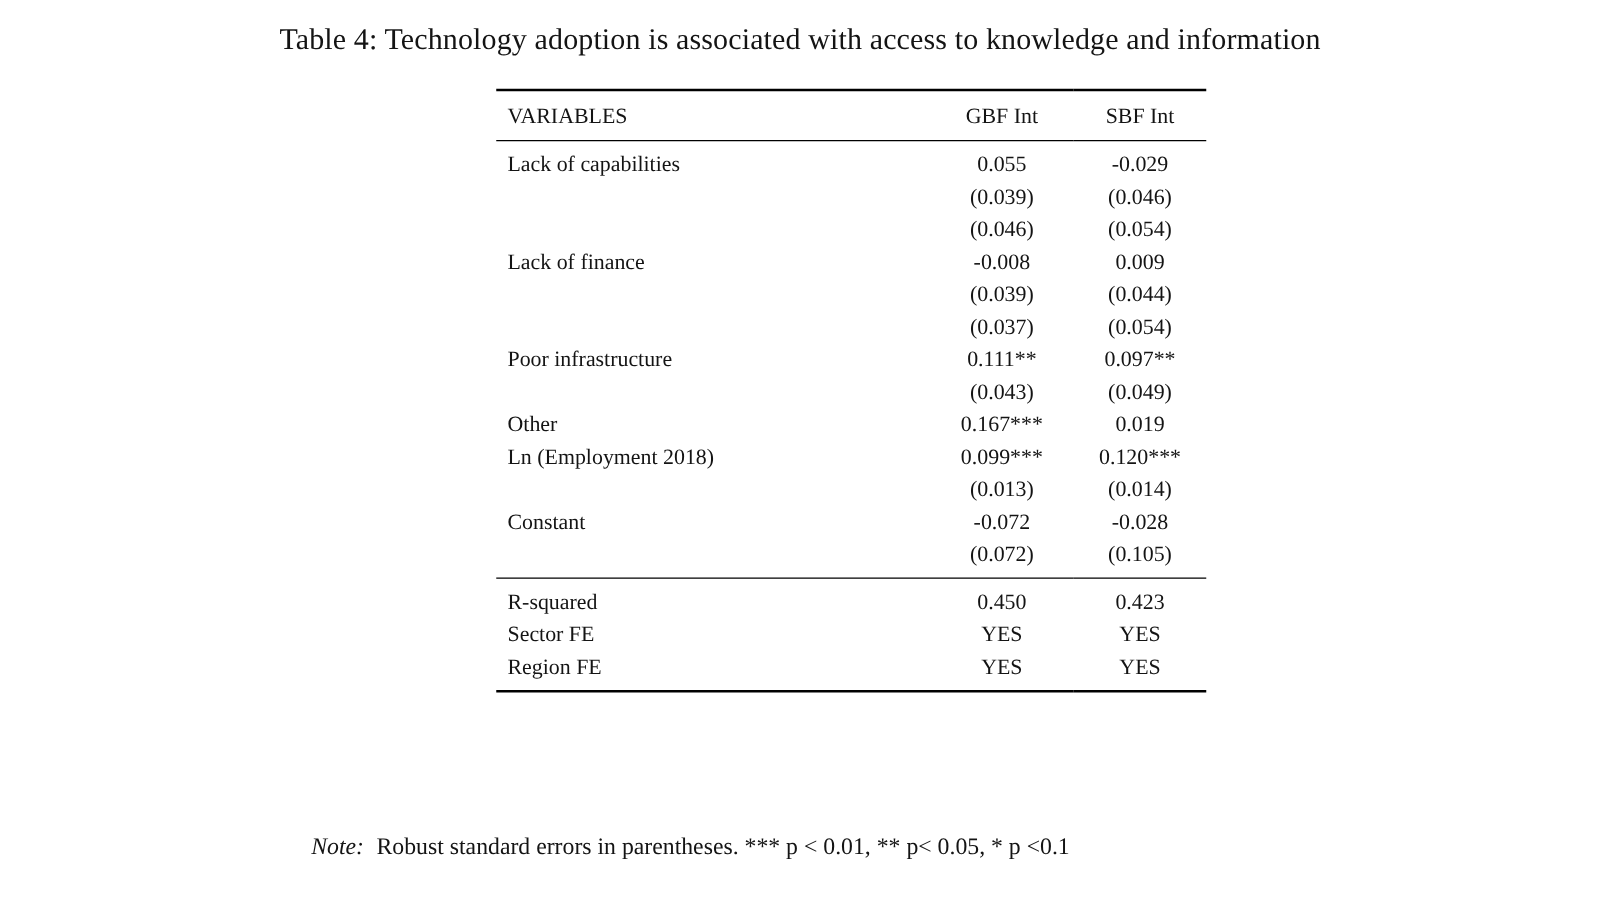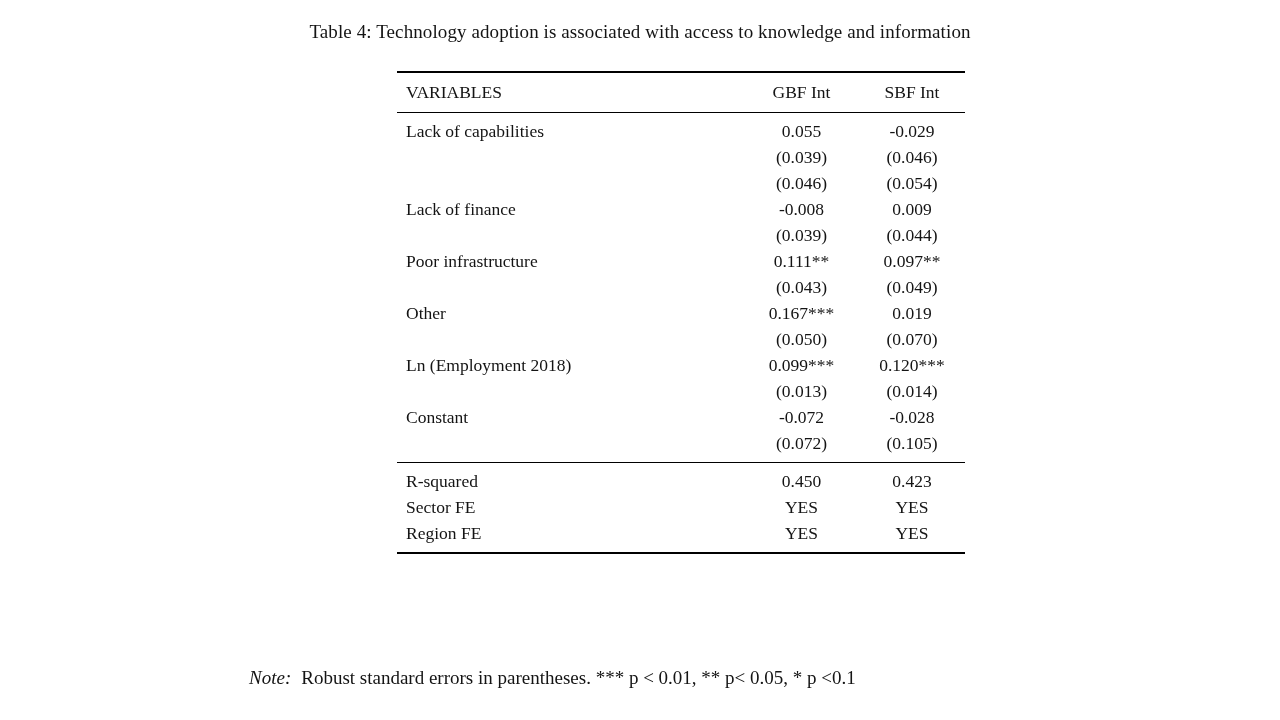--- a/index.html
+++ b/index.html
@@ -9,21 +9,21 @@
     color:#141414;
     font-family:"Liberation Serif", serif;
     position:relative;
     overflow:hidden;
   }
   .title {
     position:absolute;
     top:18px; left:0;
     width:1280px;
     text-align:center;
-    font-size:19px;
+    font-size:24px;
     line-height:28px;
     letter-spacing:0.1px;
   }
   .table-wrap {
     position:absolute;
     left:397px; top:71px;
     width:568px;
   }
   table {
     width:568px;
@@ -102,38 +102,38 @@
         <td>Lack of finance</td>
         <td>-0.008</td>
         <td>0.009</td>
       </tr>
       <tr>
         <td></td>
         <td>(0.039)</td>
         <td>(0.044)</td>
       </tr>
       <tr>
+        <td></td>
+        <td>(0.037)</td>
+        <td>(0.054)</td>
+      </tr>
+      <tr>
         <td>Poor infrastructure</td>
         <td>0.111**</td>
         <td>0.097**</td>
       </tr>
       <tr>
         <td></td>
         <td>(0.043)</td>
         <td>(0.049)</td>
       </tr>
       <tr>
         <td>Other</td>
         <td>0.167***</td>
         <td>0.019</td>
-      </tr>
-      <tr>
-        <td></td>
-        <td>(0.050)</td>
-        <td>(0.070)</td>
       </tr>
       <tr>
         <td>Ln (Employment 2018)</td>
         <td>0.099***</td>
         <td>0.120***</td>
       </tr>
       <tr>
         <td></td>
         <td>(0.013)</td>
         <td>(0.014)</td>

